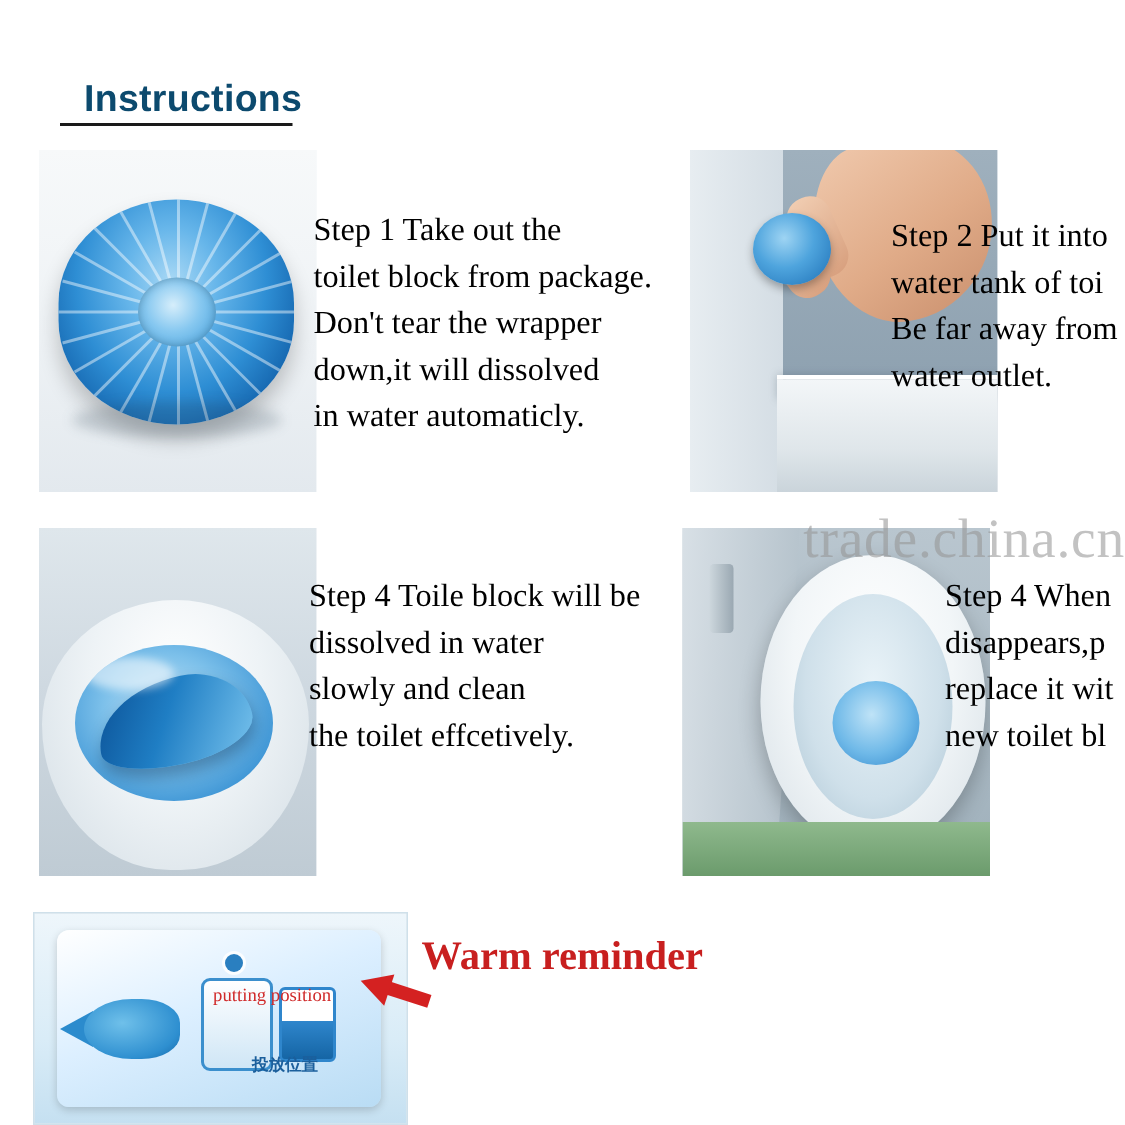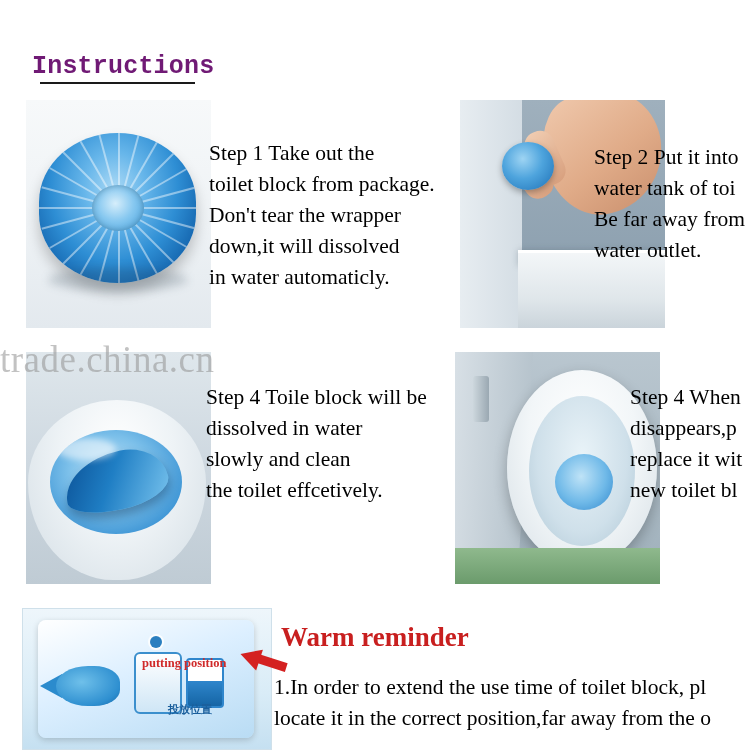--- a/index.html
+++ b/index.html
@@ -12,26 +12,26 @@
     width: 750px;
     height: 750px;
     background: #ffffff;
     overflow: hidden;
     font-family: "Liberation Serif", serif;
   }
 
   
   .heading {
     position: absolute;
-    left: 32px;
+    left: 56px;
     top: 52px;
-    font-family: Liberation Mono, monospace;
+    font-family: Liberation Sans, sans-serif;
     font-weight: bold;
     font-size: 25px;
-    color: #701a75;
+    color: #0c4a6e;
     letter-spacing: 0.2px;
   }
   .heading-underline {
     position: absolute;
     left: 40px;
     top: 82px;
     width: 155px;
     height: 2px;
     background: #1a1a1a;
   }
@@ -232,21 +232,21 @@
   }
   .p5-dot {
     position:absolute; left:112px; top:16px; width:12px; height:12px;
     border-radius:50%;
     background: #2a7fc0;
     box-shadow: 0 0 0 2px rgba(255,255,255,0.8);
   }
   .p5-label-en {
     position:absolute; left:104px; top:36px;
     font-family:"Liberation Serif", serif;
-    font-size:12.5px; font-weight:bold; color:#d02a2a;
+    font-size:12.5px; font-weight:normal; color:#d02a2a;
     white-space:nowrap;
   }
   .p5-label-cn {
     position:absolute; left:130px; top:82px;
     font-family:"Liberation Sans", sans-serif;
     font-size:11px; font-weight:bold; color:#1b5f9c;
     white-space:nowrap;
   }
 
   
@@ -279,21 +279,21 @@
     position:absolute; left:274px; top:672px;
     font-family:"Liberation Serif", serif;
     font-size:21.5px; line-height:31px; color:#000000;
     white-space:pre-line;
   }
 
   
   .watermark {
     position:absolute;
     left:0; right:0; top:338px;
-    text-align:left;
+    text-align:right;
     font-family:"Liberation Serif", serif;
     font-size:37px;
     color: rgba(150,150,150,0.58);
     letter-spacing:0.5px;
     pointer-events:none;
     user-select:none;
   }
 </style>
 </head>
 <body>
@@ -403,16 +403,14 @@
       <div class="p5-label-cn">投放位置</div>
     </div>
   </div>
 
   <div class="warm-arrow">
     <div class="shaft"></div>
     <div class="head"></div>
   </div>
 
   <div class="warm-title">Warm reminder</div>
-  <div class="warm-body">1.In order to extend the use time of toilet block, pl
-locate it in the correct position,far away from the o</div>
 
 </div>
 
 </body></html>

